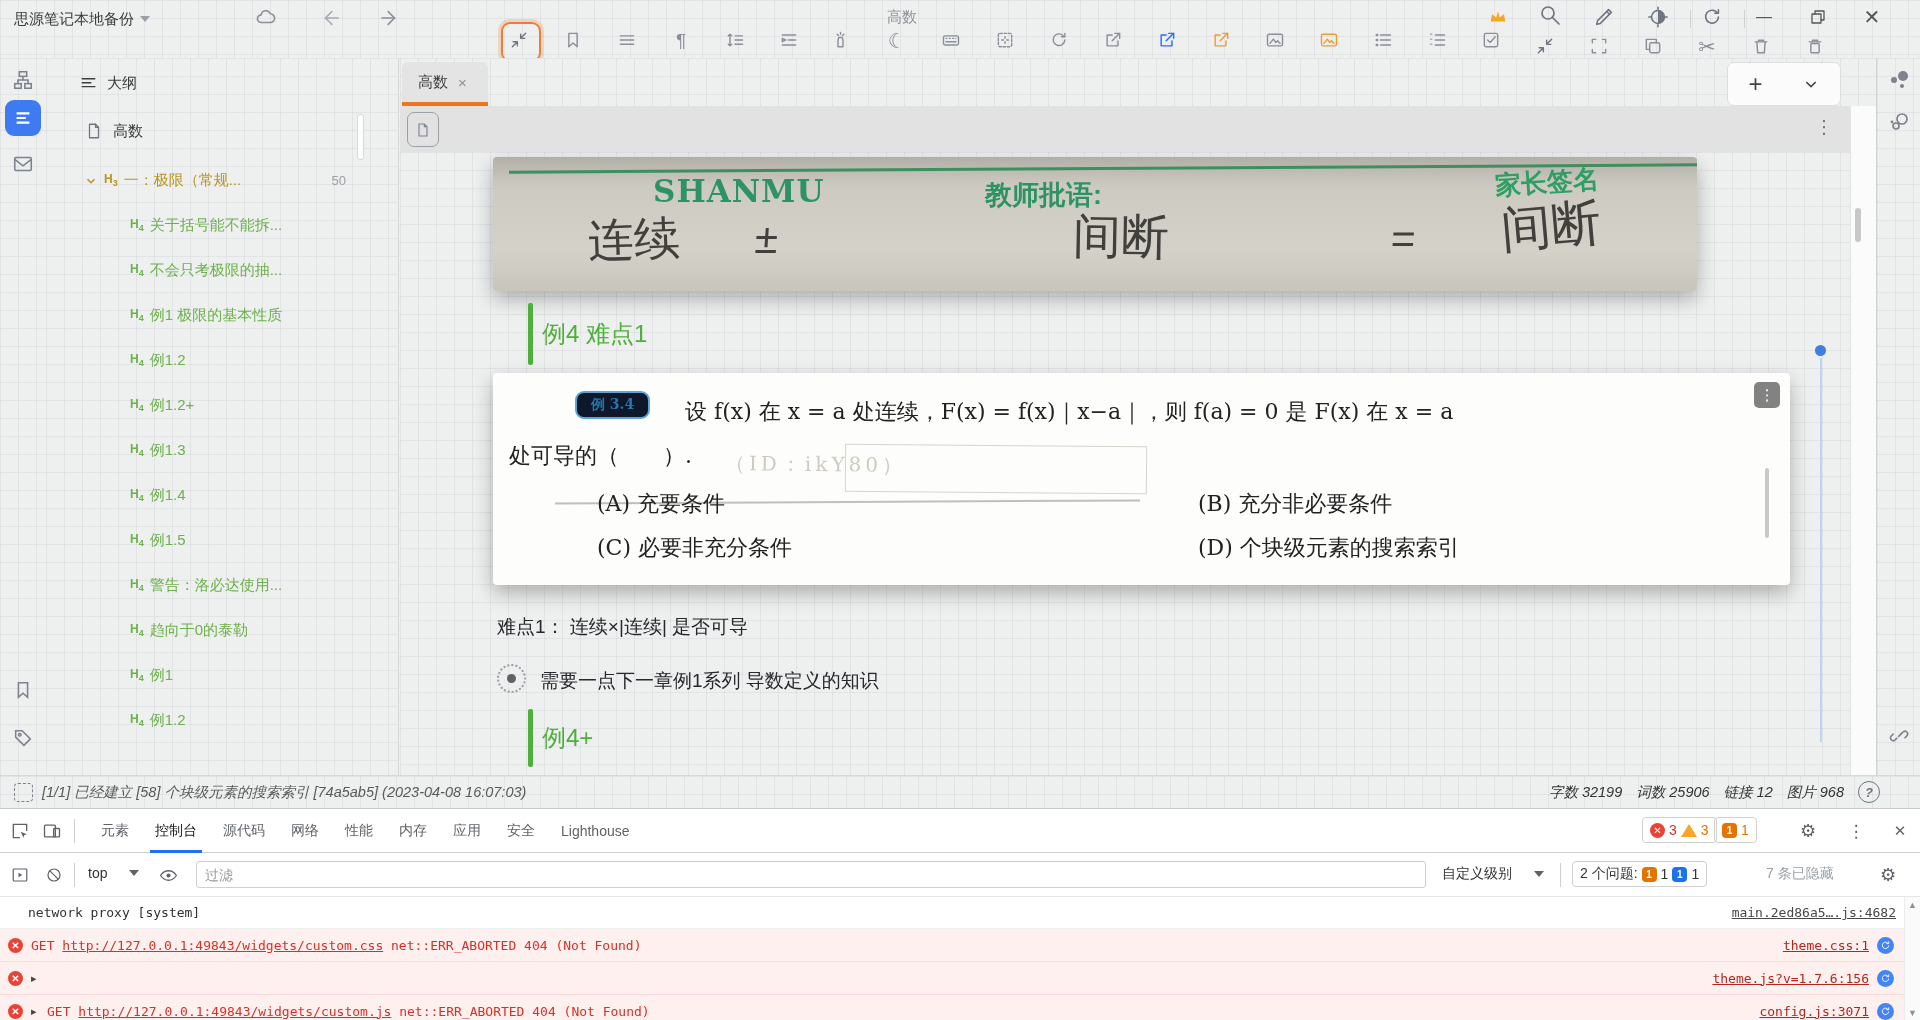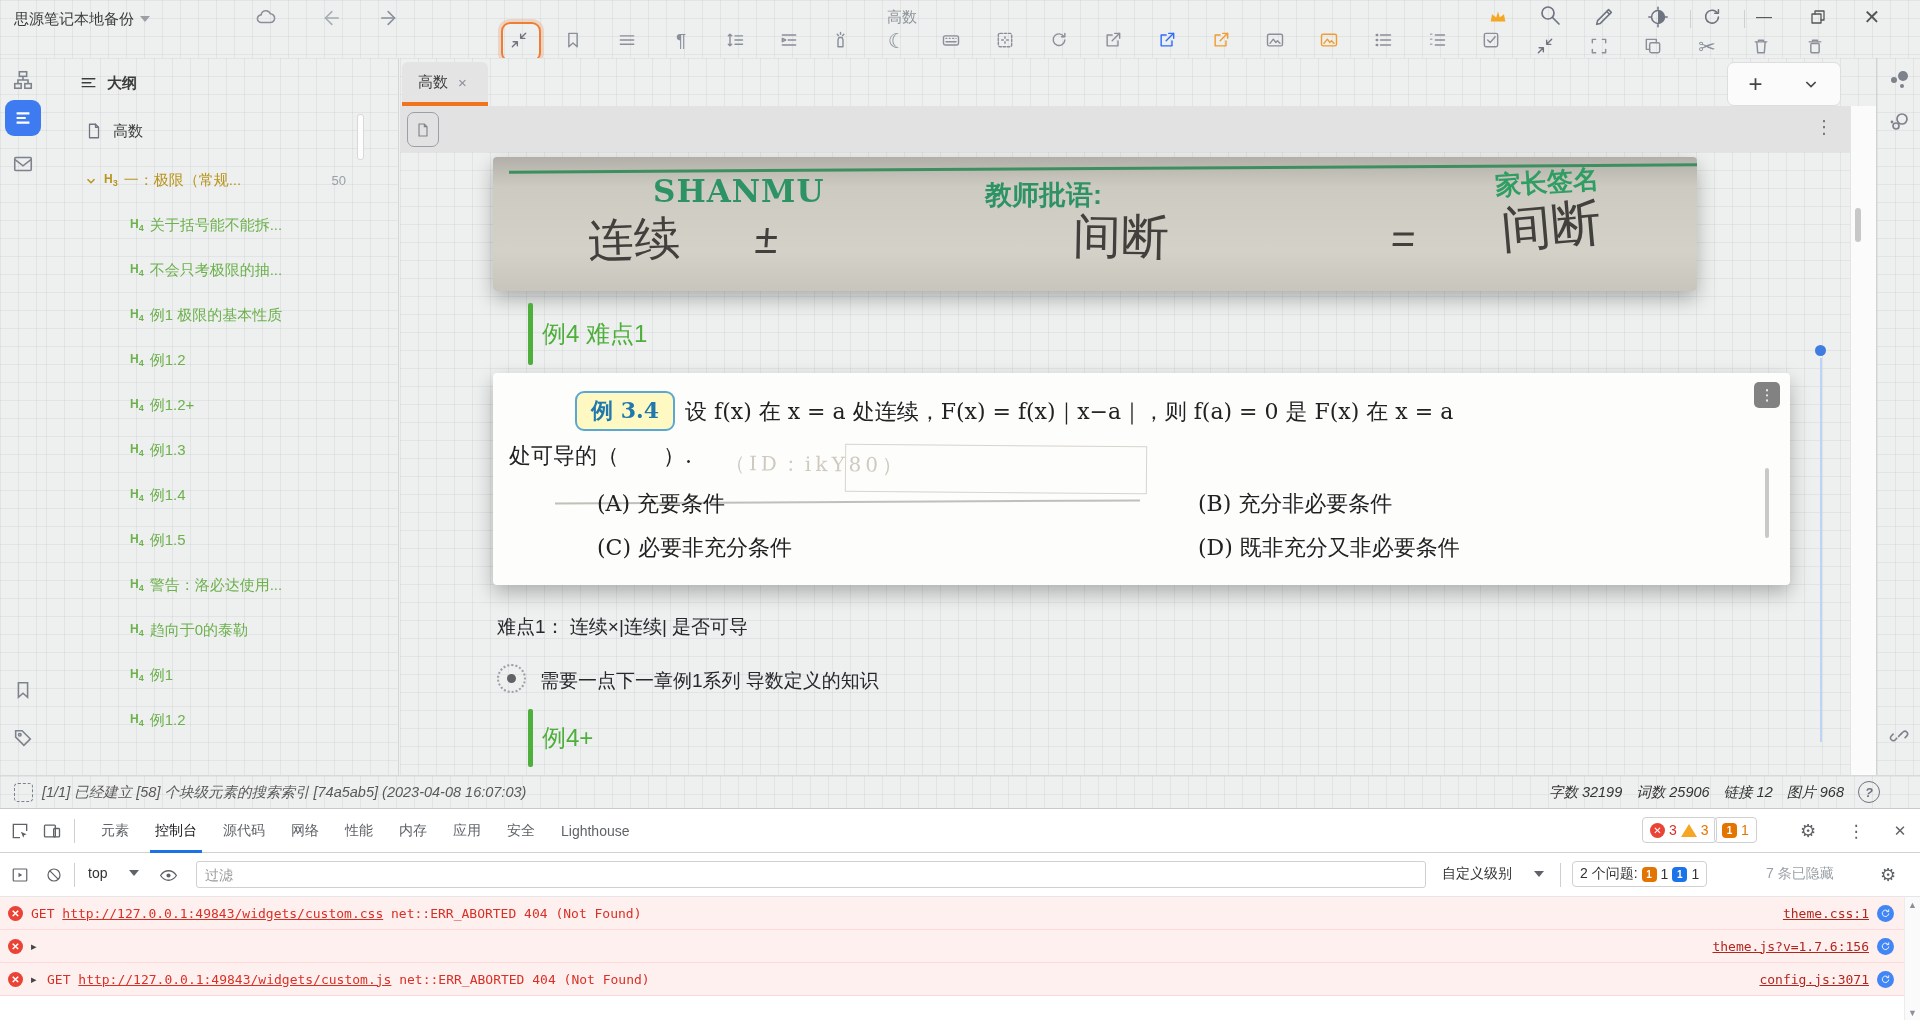--- a/index.html
+++ b/index.html
@@ -55,21 +55,21 @@
   .p1-parent{position:absolute;left:1002px;top:8px;font-weight:bold;font-size:26px;color:#2f9e63;transform:rotate(-4deg);}
   
   .h-green{position:absolute;display:flex;align-items:center;padding-left:41px;}
   .h-bar{width:5px;border-radius:2px;background:#4faf3c;align-self:stretch;}
   .h-text{margin-left:9px;color:#4faf3c;font-size:24px;font-weight:500;}
   .para{position:absolute;font-size:19px;color:#26282b;}
   .li-bullet{position:absolute;width:25px;height:25px;border:2px dotted #9aa0a6;border-radius:50%;display:flex;align-items:center;justify-content:center;}
   .li-bullet i{width:9px;height:9px;background:#5f6368;border-radius:50%;}
   
   .problem{position:absolute;left:93px;top:221px;width:1297px;height:212px;background:#fdfdfc;overflow:hidden;font-family:"DejaVu Serif","Liberation Serif",serif;color:#222;}
-  .pb-badge{position:absolute;left:82px;top:18px;border:2px solid #5aa7d4;background:#fef9c3;color:#2178ad;font-weight:bold;font-size:22px;padding:3px 14px;border-radius:9px;}
+  .pb-badge{position:absolute;left:82px;top:18px;border:2px solid #5aa7d4;background:#0f172a;color:#2178ad;font-weight:bold;font-size:14px;padding:3px 14px;border-radius:9px;}
   .pb-line1{position:absolute;left:192px;top:24px;font-size:22px;white-space:nowrap;}
   .pb-line2{position:absolute;left:16px;top:68px;font-size:22px;}
   .pb-wm{position:absolute;left:232px;top:78px;font-size:20px;color:#c0b9ab;opacity:.75;letter-spacing:4px;transform:rotate(.6deg);}
   .pb-stamp{position:absolute;left:352px;top:72px;width:300px;height:46px;border:1px solid rgba(160,150,135,.4);transform:rotate(.5deg);}
   .pb-pencil{position:absolute;left:62px;top:128px;width:585px;height:1.5px;background:rgba(120,115,105,.45);transform:rotate(-.3deg);}
   .pb-opt{position:absolute;font-size:22px;white-space:nowrap;}
   .img-menu{position:absolute;right:10px;top:9px;width:26px;height:26px;background:rgba(55,55,55,.62);border-radius:5px;color:#fff;display:flex;align-items:center;justify-content:center;font-size:15px;}
   .pb-scroll{position:absolute;right:21px;top:95px;width:4px;height:70px;background:#c9c9c9;border-radius:2px;}
   .blue-dot{position:absolute;left:1415px;top:193px;width:11px;height:11px;border-radius:50%;background:#3f7de0;}
   .blue-line{position:absolute;left:1420px;top:206px;width:2px;height:384px;background:#bcd4f7;}
@@ -353,21 +353,21 @@
       </span>
   </nav>
 
   <aside class="sidebar abs grid">
     <div class="sb-row" style="top:9px;padding-left:32px;gap:9px">
       <span class="ic" style="position:static;width:20px;height:20px;color:#3c3c3c">
           <svg width="19" height="19" viewBox="0 0 24 24" stroke-width="2.4">
             <path d="M4 6h16M4 11h11M4 16h16"></path>
           </svg>
         </span>
-      <span style="font-weight:700">大纲</span>
+      <span style="font-weight:400">大纲</span>
     </div>
     <div class="sb-row" style="top:57px;padding-left:38px;gap:9px">
       <span class="ic" style="position:static;width:20px;height:20px;color:#6f7580">
           <svg width="18" height="18" viewBox="0 0 24 24">
             <path d="M6 3h8l4 4v14H6z"></path>
             <path d="M14 3v4h4"></path>
           </svg>
         </span>
       <span>高数</span>
     </div>
@@ -478,21 +478,21 @@
       <figure class="problem shadowed" style="margin:0">
         <span class="pb-wm">（ID：ikY80）</span>
         <span class="pb-stamp"></span>
         <span class="pb-pencil"></span>
         <span class="pb-badge">例 3.4</span>
         <span class="pb-line1">设 f(x) 在 x = a 处连续，F(x) = f(x)｜x−a｜，则 f(a) = 0 是 F(x) 在 x = a</span>
         <span class="pb-line2">处可导的（　　）.</span>
         <span class="pb-opt" style="left:104px;top:116px">(A) 充要条件</span>
         <span class="pb-opt" style="left:705px;top:116px">(B) 充分非必要条件</span>
         <span class="pb-opt" style="left:104px;top:160px">(C) 必要非充分条件</span>
-        <span class="pb-opt" style="left:705px;top:160px">(D) 既非充分又非必要条件</span>
+        <span class="pb-opt" style="left:705px;top:160px">(D) 个块级元素的搜索索引</span>
         <span class="img-menu">⋮</span>
         <span class="pb-scroll"></span>
       </figure>
 
       <p class="para" style="left:97px;top:462px;margin:0">难点1： 连续×|连续| 是否可导</p>
 
       <span class="li-bullet" style="left:97px;top:512px">
           <i></i>
         </span>
       <p class="para" style="left:140px;top:516px;margin:0">需要一点下一章例1系列 导数定义的知识</p>
@@ -623,20 +623,25 @@
         <span class="b-issue">1</span>
         <span style="color:#333">1</span>
         <span class="b-issue blue">1</span>
         <span style="color:#333">1</span>
       </span>
       <span class="hidden-lbl">7 条已隐藏</span>
       <span class="dt-ic glyph" style="left:1876px;font-size:18px;color:#5f6368">⚙</span>
     </div>
 
     <div class="dt-msgs">
+      <div class="msg">
+        <span class="spacer"></span>
+        <span>network proxy [system]</span>
+        <a class="src gray">main.2ed86a5….js:4682</a>
+      </div>
       <div class="msg err">
         <span class="err-ic">✕</span>
         <span><span>GET </span><a>http://127.0.0.1:49843/widgets/custom.css</a><span> net::ERR_ABORTED 404 (Not Found)</span></span>
         <a class="src red">theme.css:1</a>
         <span class="init-ic">
             <svg width="11" height="11" viewBox="0 0 24 24">
               <path d="M18 8a7 7 0 10 1 4"></path>
               <path d="M19 3v5h-5"></path>
             </svg>
           </span>

